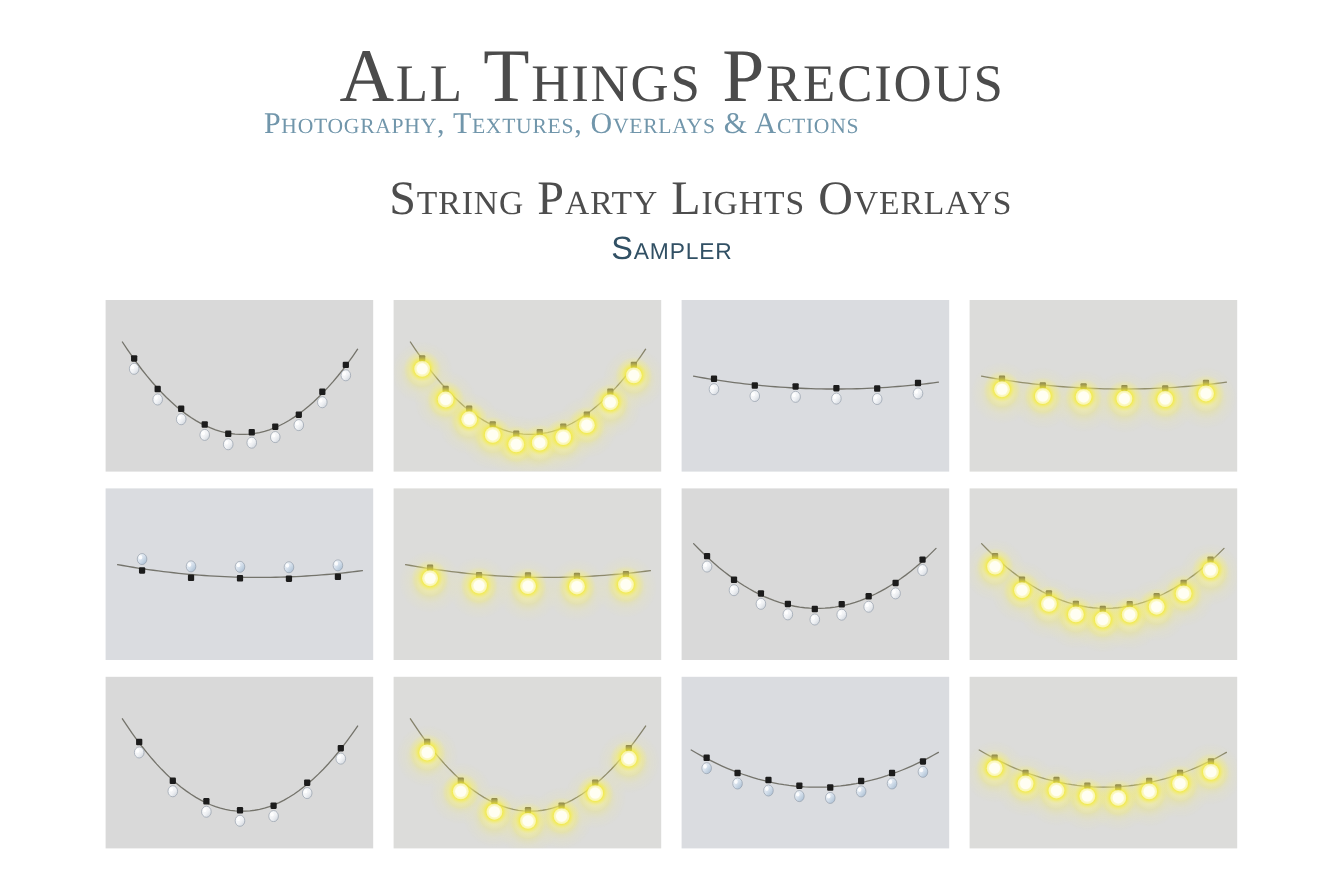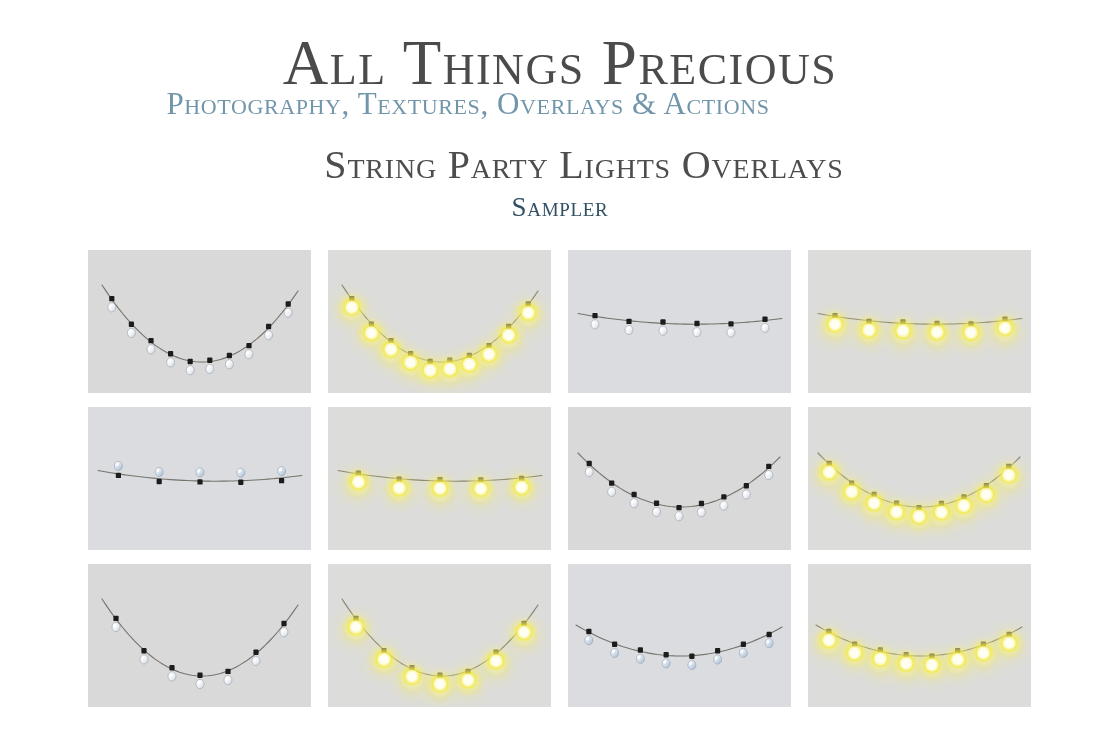--- a/index.html
+++ b/index.html
@@ -46,21 +46,21 @@
     white-space: nowrap;
   }
 
   .brand-subtitle {
     margin: 0;
     position: absolute;
     left: 0;
     top: 90px;
     width: 936px;
     font-family: "Liberation Serif", "DejaVu Serif", serif;
-    font-size: 31px;
+    font-size: 25px;
     line-height: 28px;
     font-weight: 400;
     font-variant: small-caps;
     letter-spacing: 0.6px;
     color: #7196ab;
     white-space: nowrap;
   }
 
   .product-title {
     margin: 0;
@@ -78,21 +78,21 @@
     white-space: nowrap;
     padding-left: 24px;
   }
 
   .product-subtitle {
     margin: 0;
     position: absolute;
     left: 0;
     top: 192px;
     width: 1120px;
-    font-family: Liberation Serif, serif;
+    font-family: Liberation Sans, sans-serif;
     font-size: 27px;
     line-height: 30px;
     font-weight: 400;
     font-variant: small-caps;
     letter-spacing: 0.7px;
     color: #315064;
     white-space: nowrap;
   }
 
   

